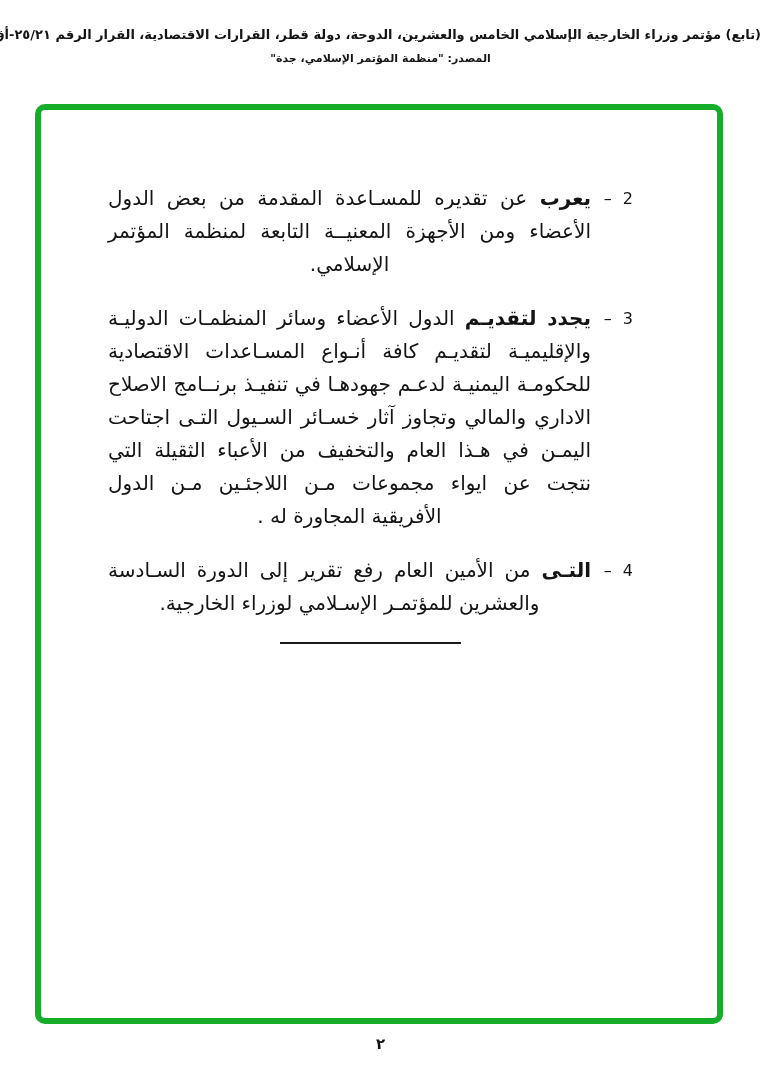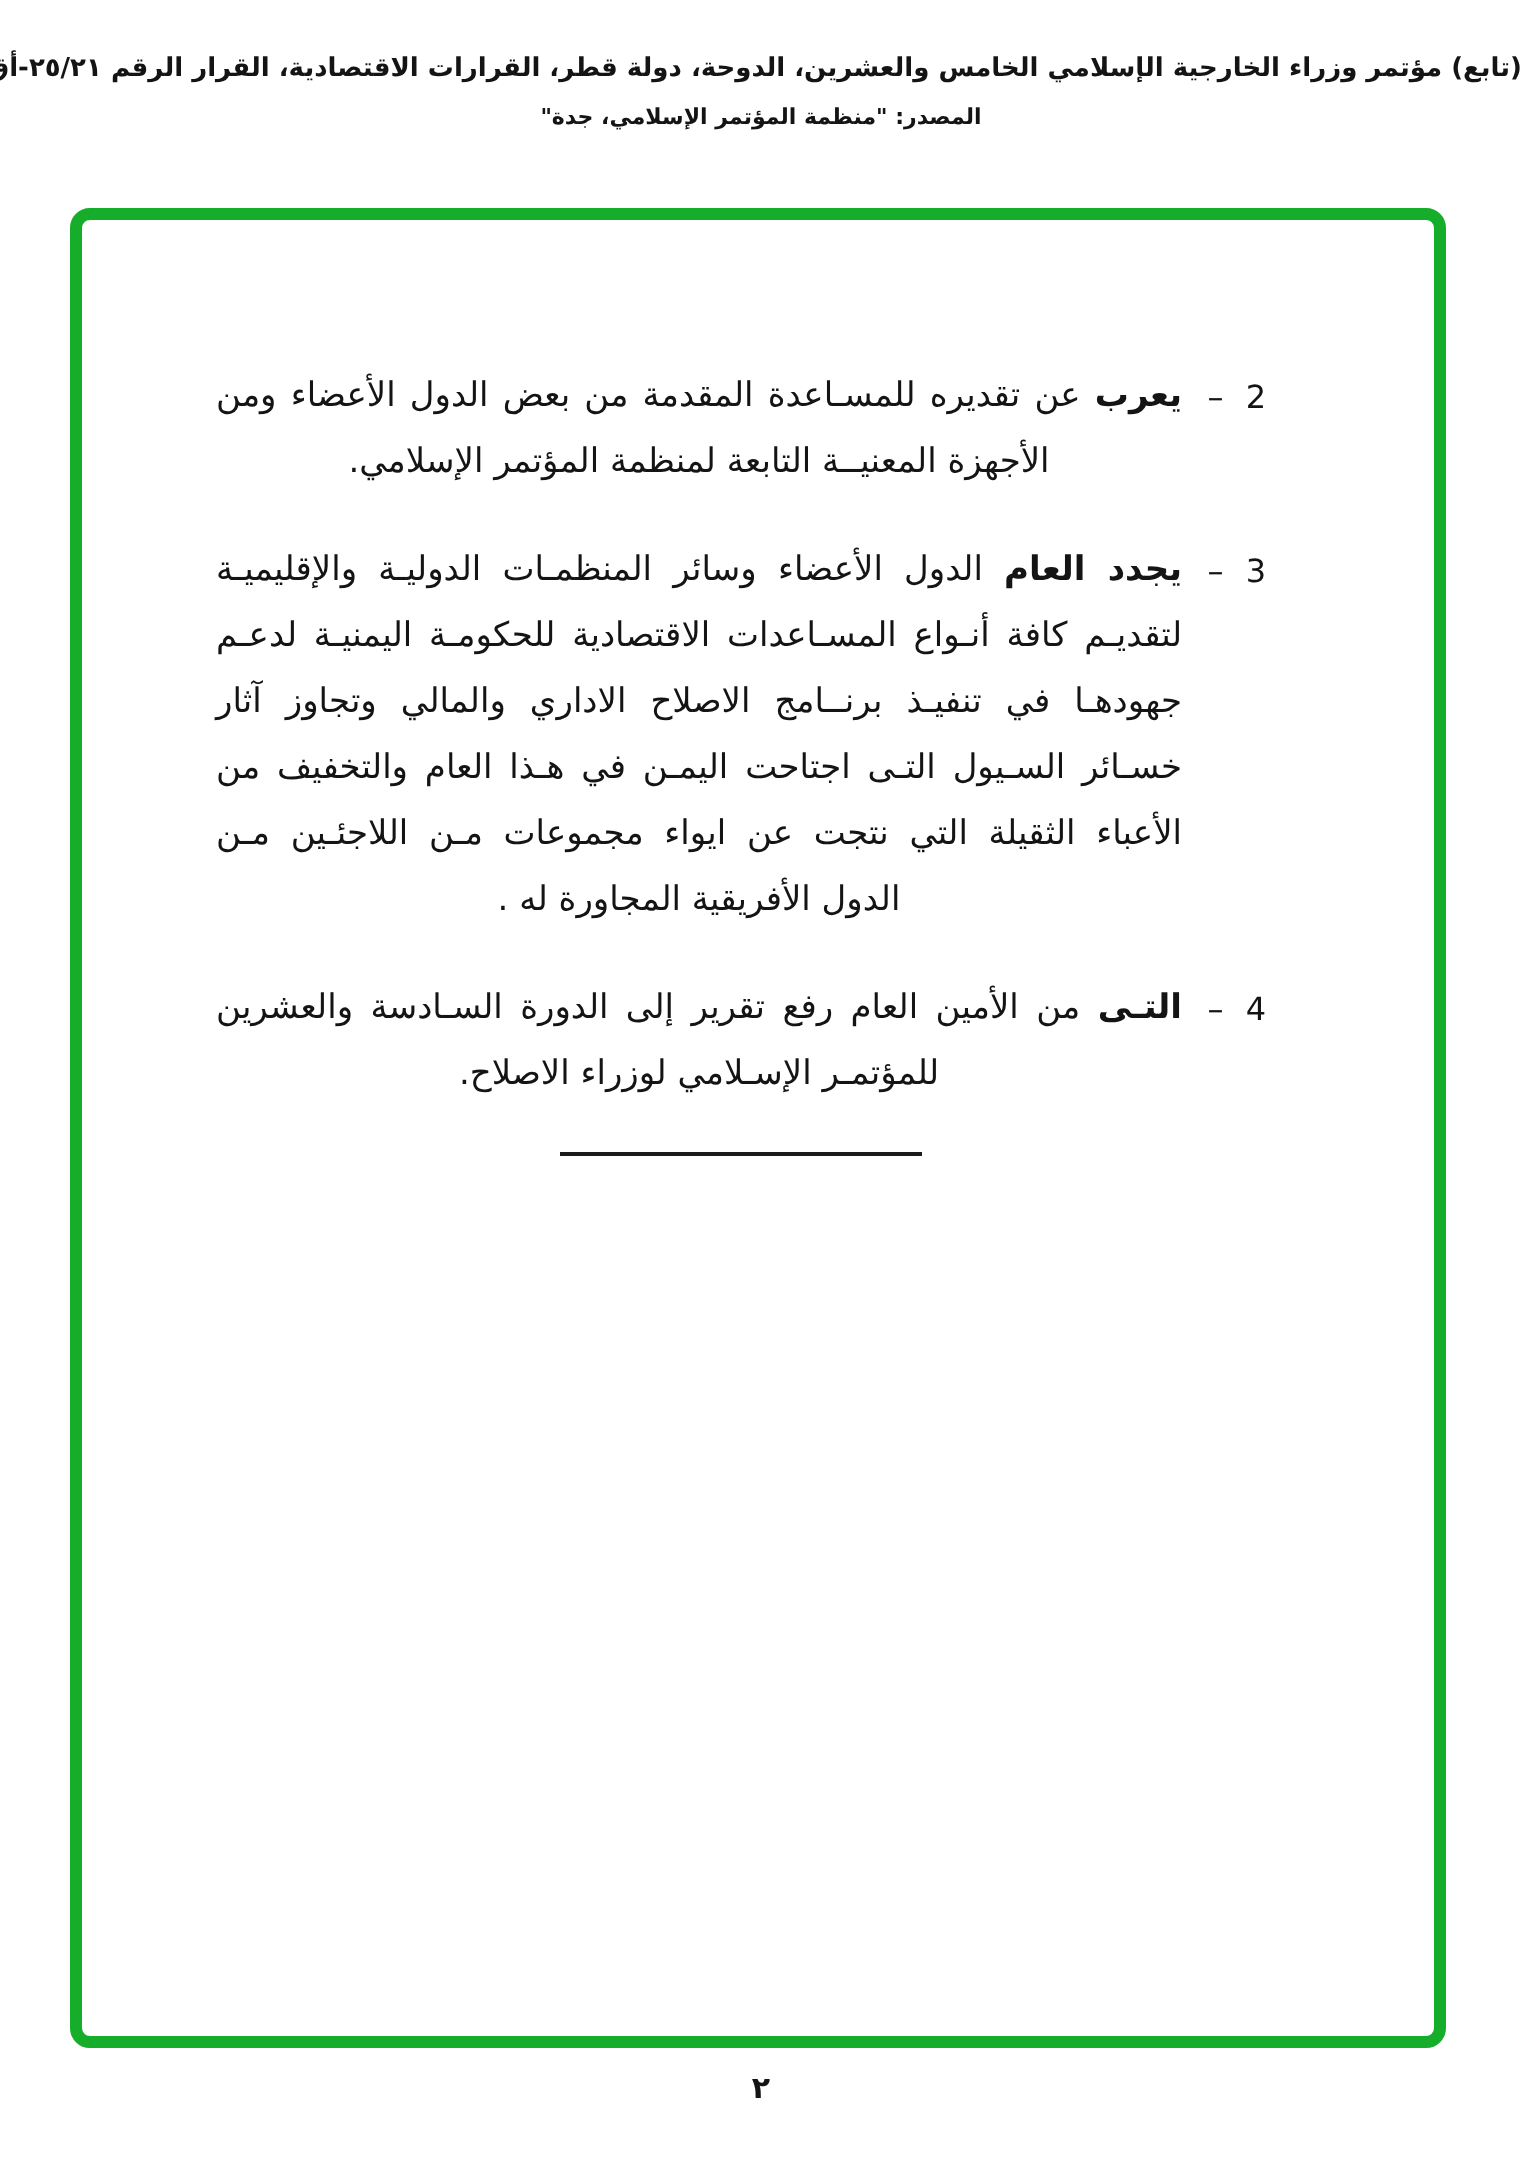--- a/index.html
+++ b/index.html
@@ -65,21 +65,21 @@
     flex: 0 0 42px;
     direction: rtl;
     font-size: 16px;
     line-height: 33px;
     white-space: nowrap;
   }
   .marker .num { display: inline-block; }
   .marker .dash { display: inline-block; margin-right: 6px; }
   .para {
     flex: 1 1 auto;
-    font-size: 17px;
+    font-size: 20px;
     line-height: 33px;
     text-align: justify;
     text-align-last: center;
   }
   .para b { font-weight: bold; }
 
   .divider {
     width: 181px;
     border-top: 2px solid #1c1c1c;
     margin: 22px auto 0 auto;
@@ -115,29 +115,29 @@
           <span class="dash">–</span>
         </span>
         <p class="para"><b>يعرب</b><span> عن تقديره للمسـاعدة المقدمة من بعض الدول الأعضاء ومن الأجهزة المعنيــة التابعة لمنظمة المؤتمر الإسلامي.</span></p>
       </div>
 
       <div class="item">
         <span class="marker">
           <span class="num">3</span>
           <span class="dash">–</span>
         </span>
-        <p class="para"><b>يجدد العام</b><span> الدول الأعضاء وسائر المنظمـات الدوليـة والإقليميـة لتقديـم كافة أنـواع المسـاعدات الاقتصادية للحكومـة اليمنيـة لدعـم جهودهـا في تنفيـذ برنــامج الاصلاح الاداري والمالي وتجاوز آثار خسـائر السـيول التـى اجتاحت اليمـن في هـذا العام والتخفيف من الأعباء الثقيلة التي نتجت عن ايواء مجموعات مـن اللاجئـين مـن الدول الأفريقية المجاورة له .</span></p>
+        <p class="para"><b>يجدد لتقديـم</b><span> الدول الأعضاء وسائر المنظمـات الدوليـة والإقليميـة لتقديـم كافة أنـواع المسـاعدات الاقتصادية للحكومـة اليمنيـة لدعـم جهودهـا في تنفيـذ برنــامج الاصلاح الاداري والمالي وتجاوز آثار خسـائر السـيول التـى اجتاحت اليمـن في هـذا العام والتخفيف من الأعباء الثقيلة التي نتجت عن ايواء مجموعات مـن اللاجئـين مـن الدول الأفريقية المجاورة له .</span></p>
       </div>
 
       <div class="item">
         <span class="marker">
           <span class="num">4</span>
           <span class="dash">–</span>
         </span>
-        <p class="para"><b>التـى</b><span> من الأمين العام رفع تقرير إلى الدورة السـادسة والعشرين للمؤتمـر الإسـلامي لوزراء الاصلاح.</span></p>
+        <p class="para"><b>التـى</b><span> من الأمين العام رفع تقرير إلى الدورة السـادسة والعشرين للمؤتمـر الإسـلامي لوزراء الخارجية.</span></p>
       </div>
 
       <div class="divider"></div>
 
     </div>
   </div>
 
   <div class="page-number">٢</div>
 
 </div>

